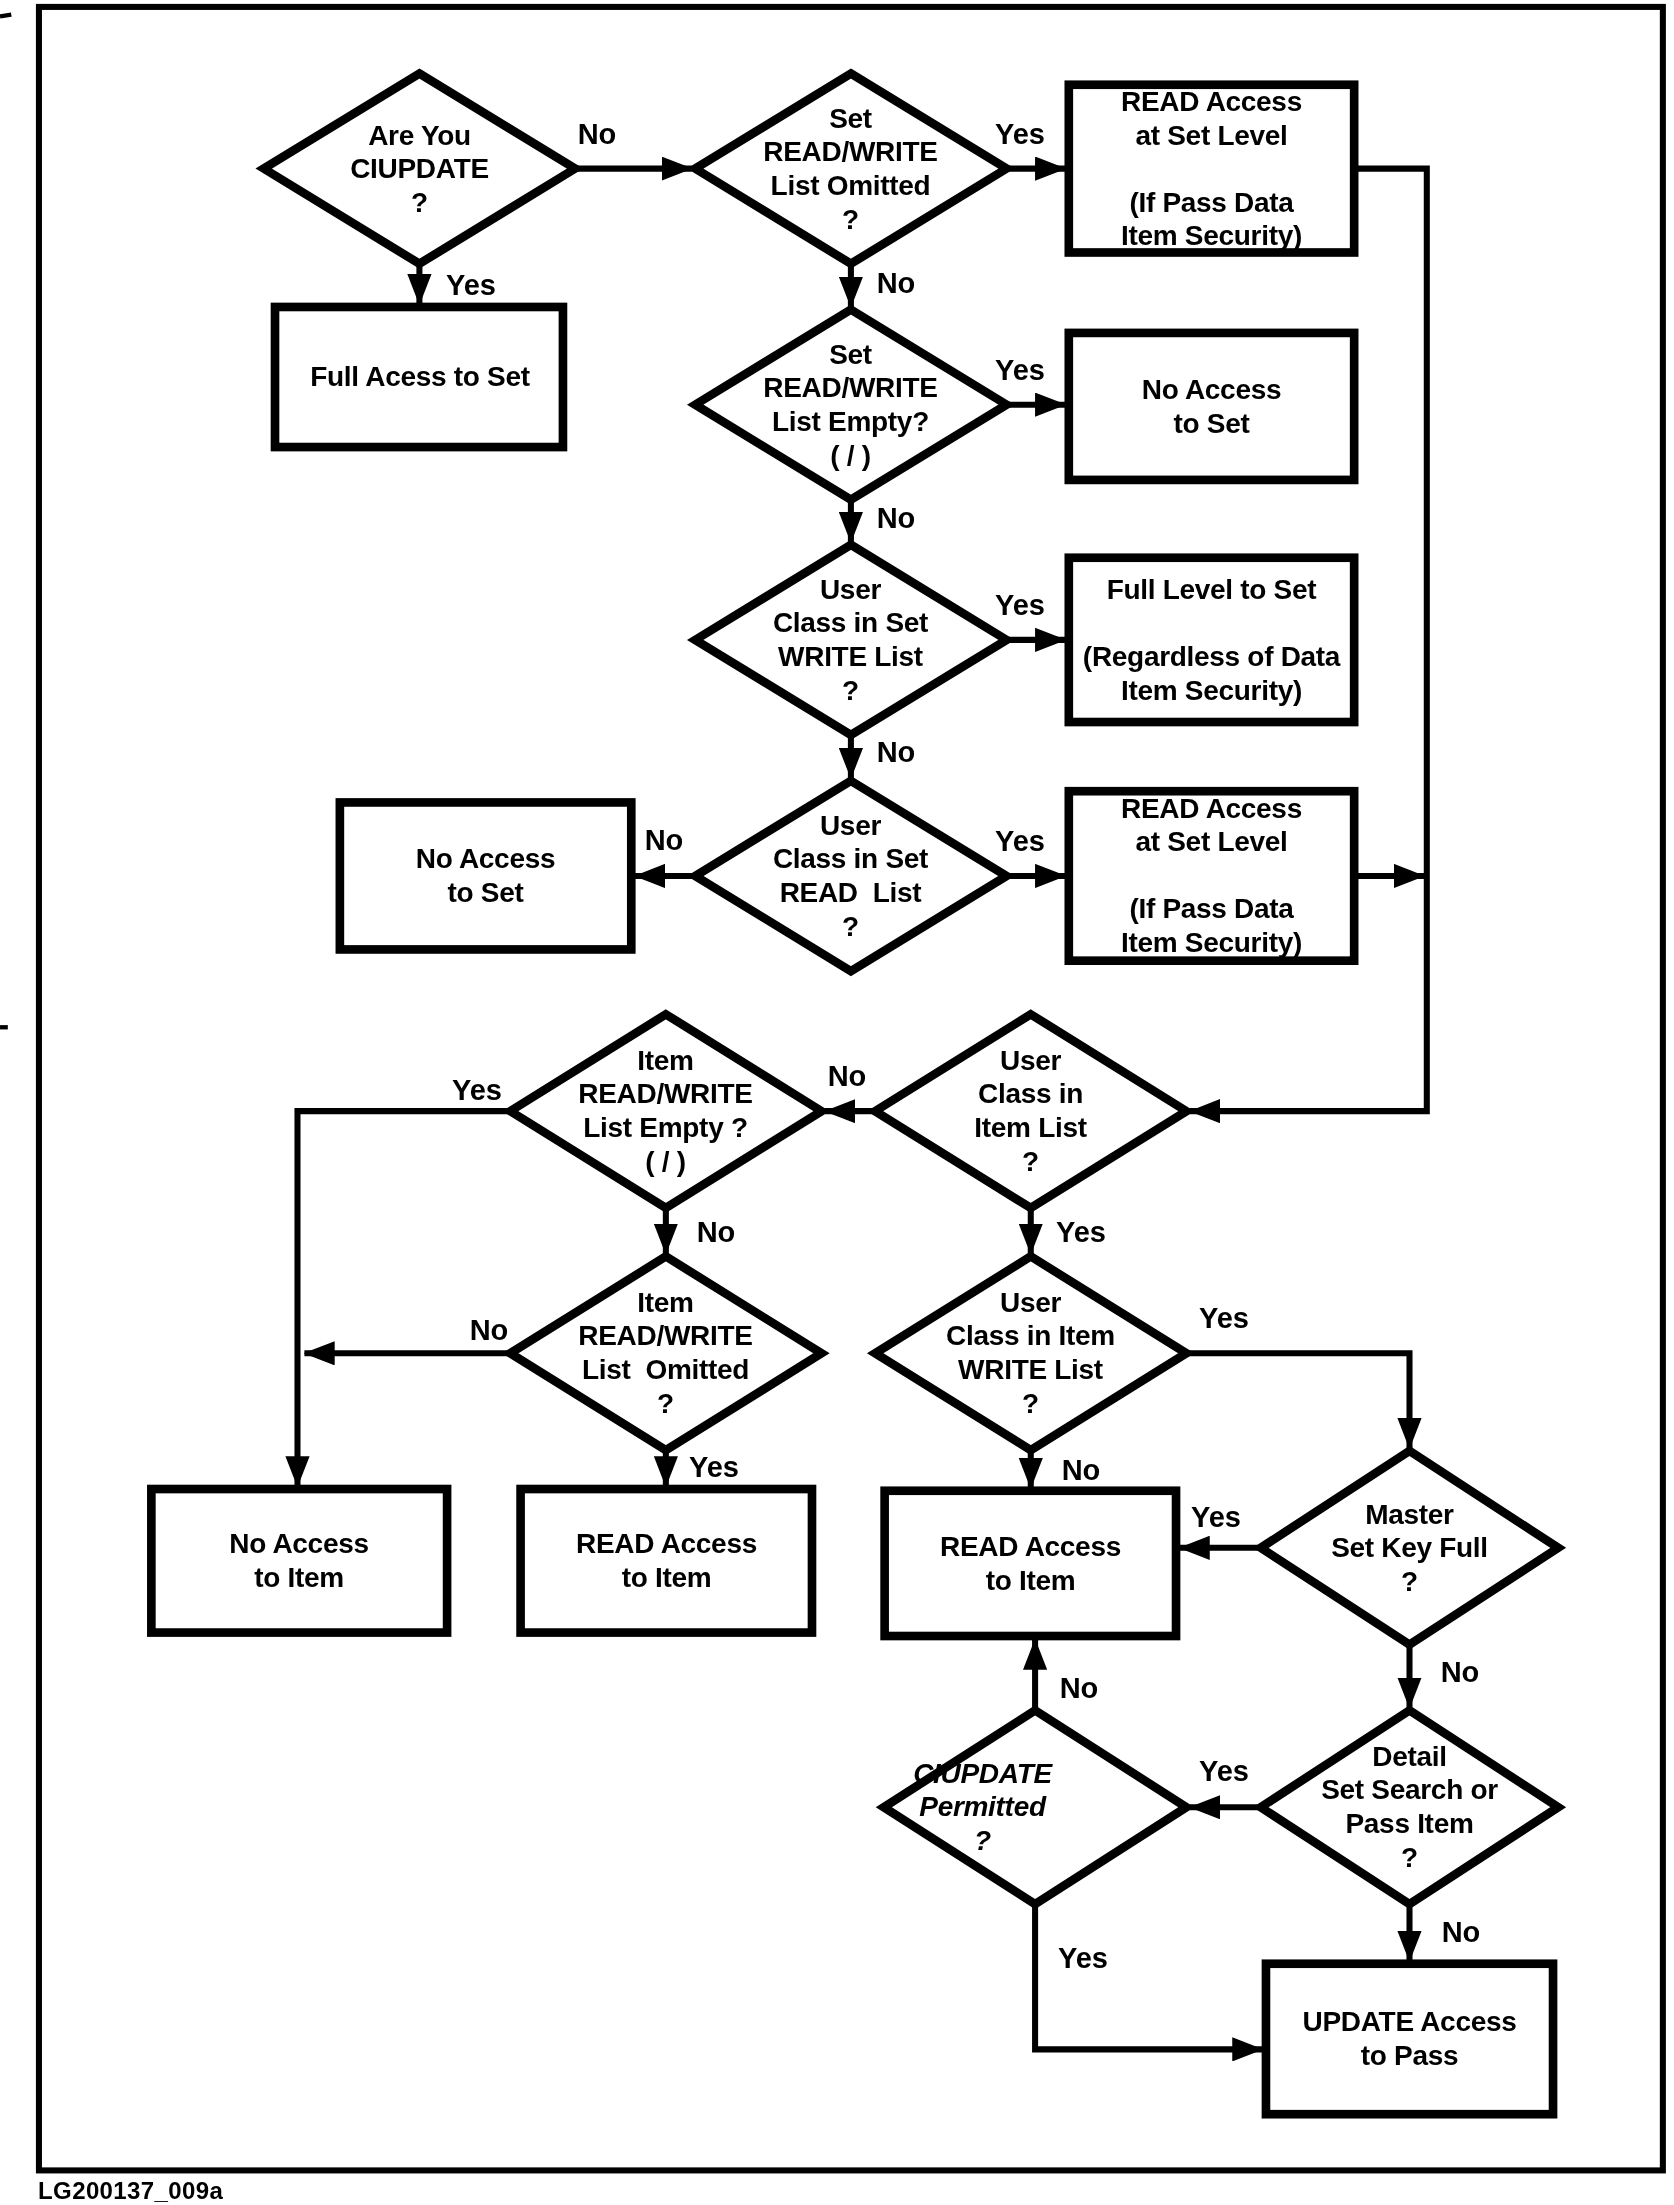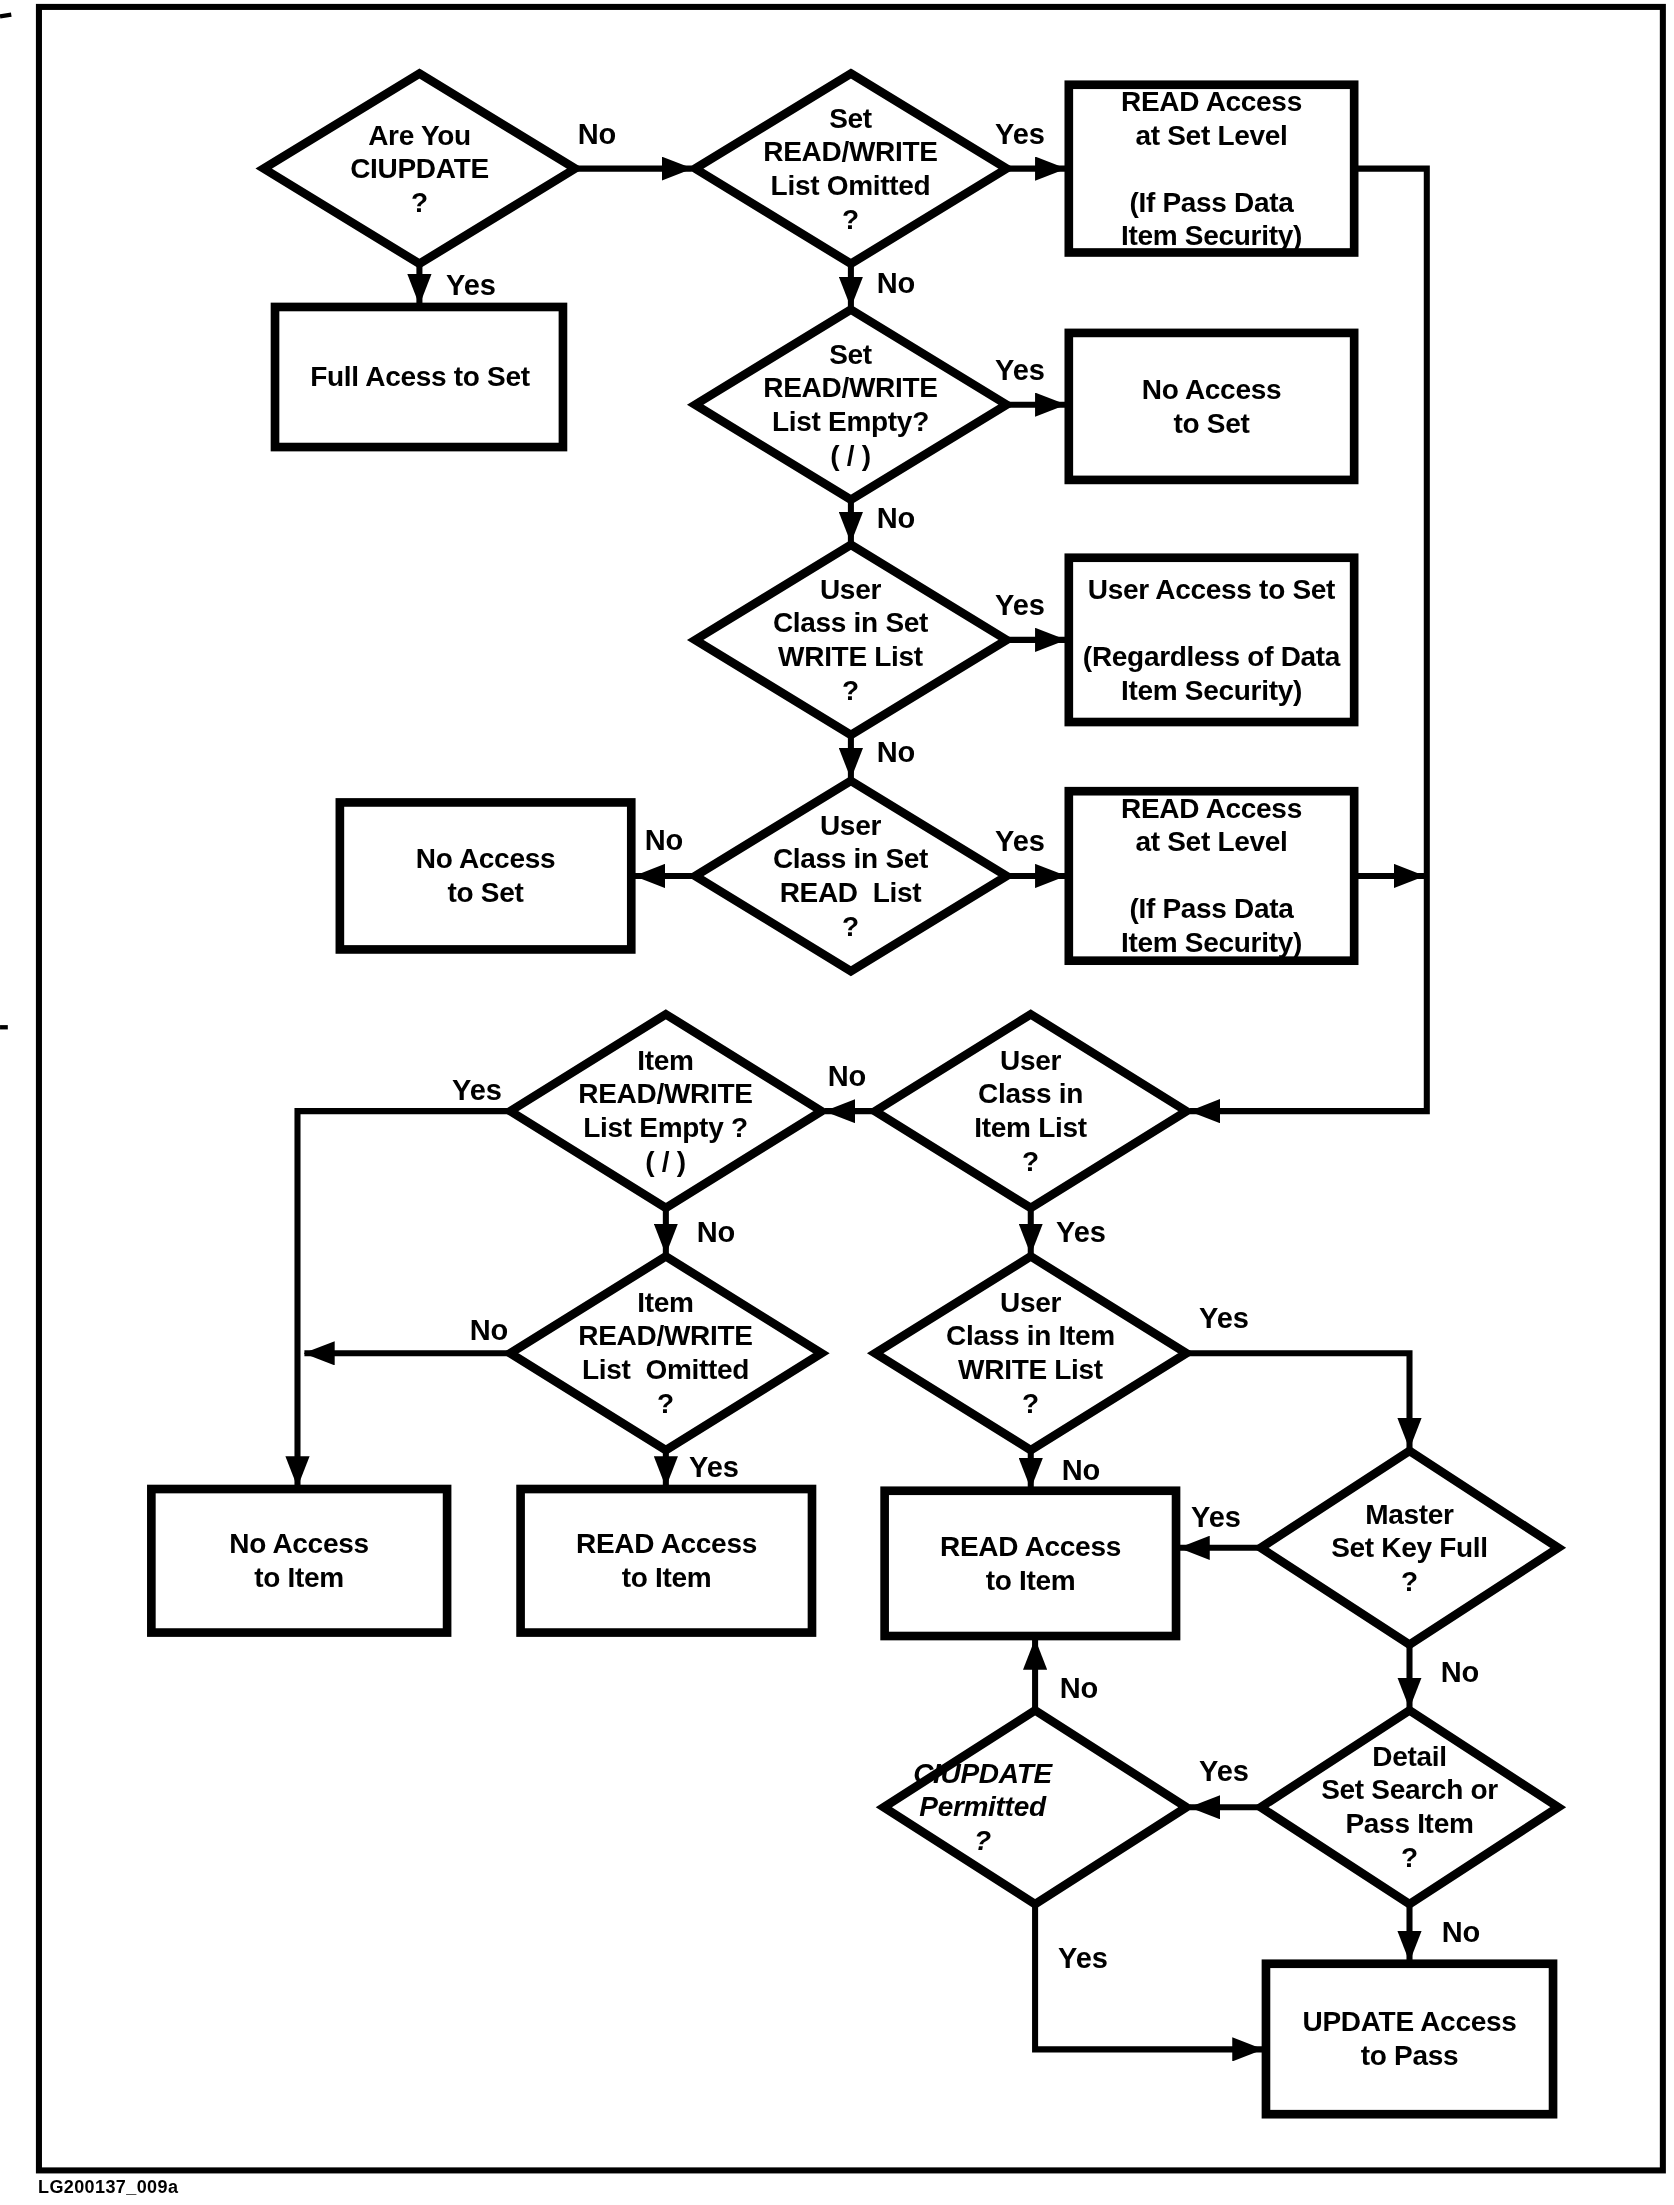--- a/index.html
+++ b/index.html
@@ -26,21 +26,21 @@
   }
   .elabel{
     position:absolute;
     transform:translate(-50%,-50%);
     font-size:29px;font-weight:700;
     white-space:pre;
   }
   .figlabel{
     position:absolute;
     left:38px;top:2177px;
-    font-size:18px;font-weight:700;
+    font-size:24px;font-weight:700;
     letter-spacing:0.4px;
   }
 </style>
 </head>
 <body>
 
 <div id="canvas">
 
   <svg id="wires" width="1675" height="2205" viewBox="0 0 1937 2550">
     <defs>
@@ -150,21 +150,21 @@
   <div class="nlabel" style="left:708px;top:314px;width:285px;height:182px;">Set
 READ/WRITE
 List Empty?
 ( / )</div>
   <div class="nlabel" style="left:1069px;top:333px;width:285px;height:147px;">No Access
 to Set</div>
   <div class="nlabel" style="left:708px;top:549px;width:285px;height:182px;">User
 Class in Set
 WRITE List
 ?</div>
-  <div class="nlabel" style="left:1069px;top:558px;width:285px;height:164px;">User Access to Set
+  <div class="nlabel" style="left:1069px;top:558px;width:285px;height:164px;">Full Level to Set
 
 (Regardless of Data
 Item Security)</div>
   <div class="nlabel" style="left:708px;top:785px;width:285px;height:182px;">User
 Class in Set
 READ  List
 ?</div>
   <div class="nlabel" style="left:340px;top:802px;width:291px;height:147px;">No Access
 to Set</div>
   <div class="nlabel" style="left:1069px;top:791px;width:285px;height:169px;">READ Access

